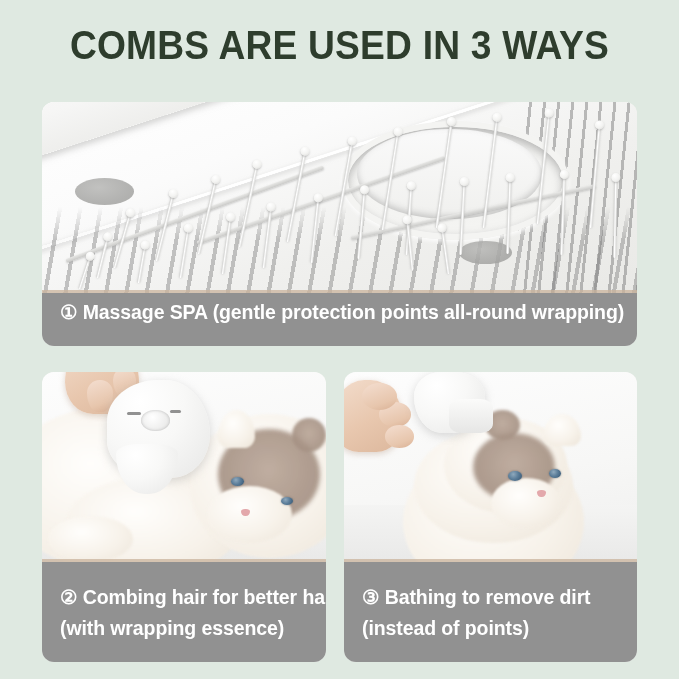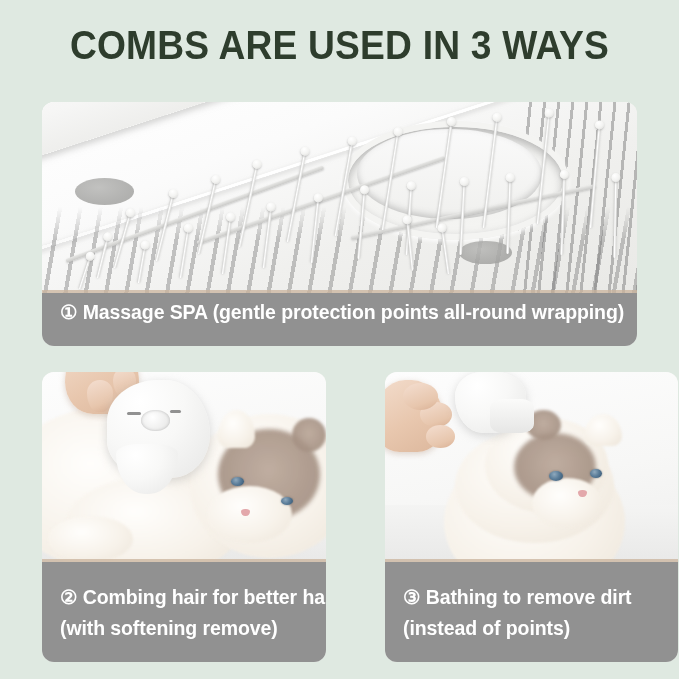--- a/index.html
+++ b/index.html
@@ -55,21 +55,20 @@
     left: 42px;
     top: 372px;
     width: 284px;
     height: 290px;
   }
   .panel-br {
     left: 344px;
     top: 372px;
     width: 293px;
     height: 290px;
-    margin-left: 41px;
   }
 
   .photo {
     position: absolute;
     left: 0;
     top: 0;
     width: 100%;
     overflow: hidden;
   }
   .panel-top .photo { height: 191px; }
@@ -359,21 +358,21 @@
                     box-shadow:inset 0 0 3px rgba(150,150,150,.6);"></div>
         <div style="position:absolute; left:30%; top:21%; width:5%; height:3px;
                     background:#6e6e6e; border-radius:2px; opacity:.75;"></div>
         <div style="position:absolute; left:45%; top:20%; width:4%; height:3px;
                     background:#6e6e6e; border-radius:2px; opacity:.75;"></div>
       </div>
     </div>
     <div class="tanline"></div>
     <div class="caption">
       <span class="cap-line">② Combing hair for better hair</span>
-      <span class="cap-line">(with softening remove)</span>
+      <span class="cap-line">(with wrapping essence)</span>
     </div>
   </div>
 
   <div class="panel panel-br">
     <div class="photo">
       <div class="catscene">
         <div class="table-surface"></div>
 
         <div class="fur" style="left:20%; top:40%; width:62%; height:78%;"></div>
         <div class="fur" style="left:24%; top:30%; width:54%; height:60%;"></div>

